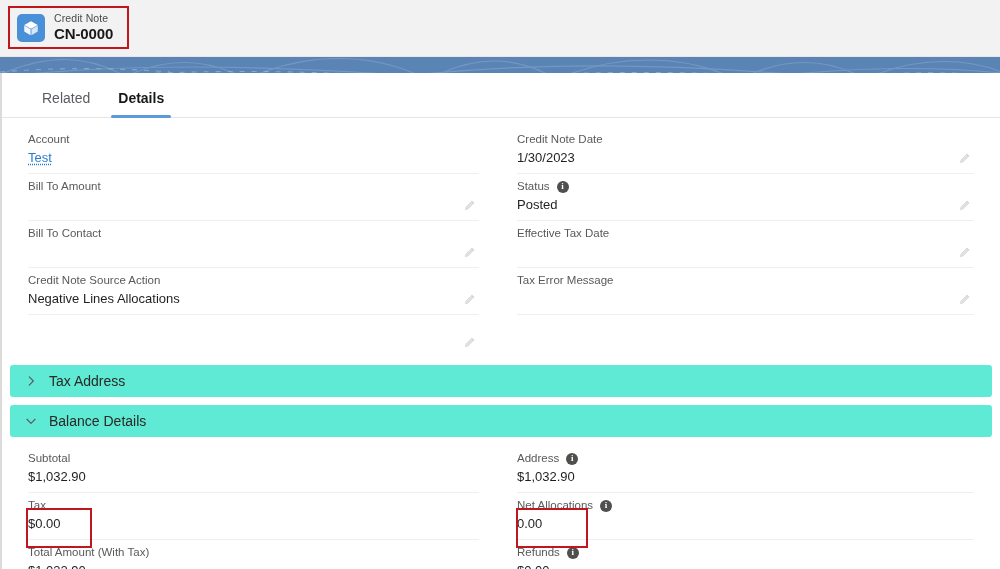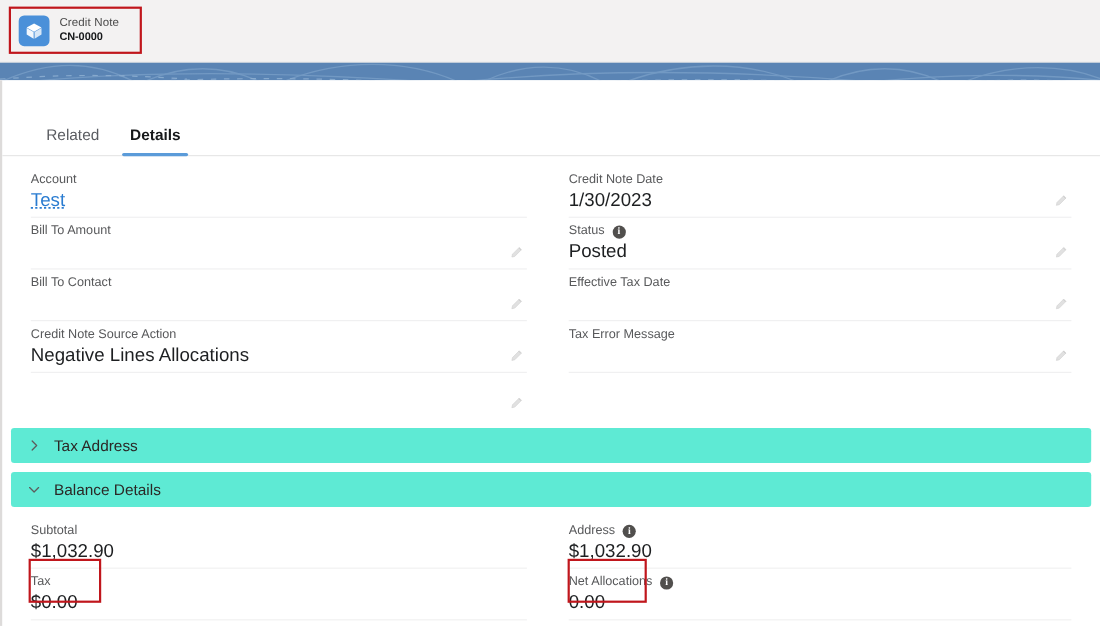--- a/index.html
+++ b/index.html
@@ -33,21 +33,21 @@
     display: flex; align-items: center; justify-content: center;
     flex: 0 0 auto;
   }
   .record-icon svg { display: block; }
   .record-text { margin-left: 9px; line-height: 1.05; }
   .record-obj {
     font-size: 10.5px; color: #4a4a4a; font-weight: 400;
     letter-spacing: .1px;
   }
   .record-name {
-    font-size: 10px; color: #16181a; font-weight: 700;
+    font-size: 15px; color: #16181a; font-weight: 700;
     letter-spacing: -.1px; margin-top: 2px;
   }
 
   
   .banner {
     position: relative;
     height: 16px;
     background: #5a84b4;
     overflow: hidden;
   }
@@ -62,21 +62,20 @@
     overflow: hidden;
   }
 
   
   .tabs {
     display: flex;
     align-items: flex-end;
     height: 45px;
     padding-left: 26px;
     border-bottom: 1px solid #e5e5e5;
-    margin-top: 24px;
   }
   .tab {
     position: relative;
     padding: 0 14px 11px 14px;
     font-size: 14px;
     color: #5a5c61;
     cursor: pointer;
   }
   .tab.active {
     color: #16181a;
@@ -109,21 +108,21 @@
     border-bottom: 1px solid #efeff0;
   }
   .field.noborder { border-bottom: none; }
   .field-label {
     display: flex; align-items: center;
     font-size: 11.5px;
     color: #58595b;
     line-height: 15px;
   }
   .field-value {
-    font-size: 17px;
+    font-size: 13px;
     color: #1d1f21;
     line-height: 20px;
     min-height: 20px;
     margin-top: 1px;
   }
   .field-value.link {
     color: #2a7cd1;
     text-decoration: underline;
     text-decoration-style: dotted;
     text-underline-offset: 2px;
@@ -368,20 +367,21 @@
         <div class="field-label">Subtotal</div>
         <div class="field-value">$1,032.90</div>
       </div>
 
       <div class="field">
         <div class="field-label">Tax</div>
         <div class="field-value">$0.00</div>
       </div>
 
       <div class="field">
+        <div class="field-label">Total Amount (With Tax)</div>
         <div class="field-value">$1,032.90</div>
       </div>
 
     </div>
 
     <div class="col right">
 
       <div class="field">
         <div class="field-label">
           <span>Address</span>

